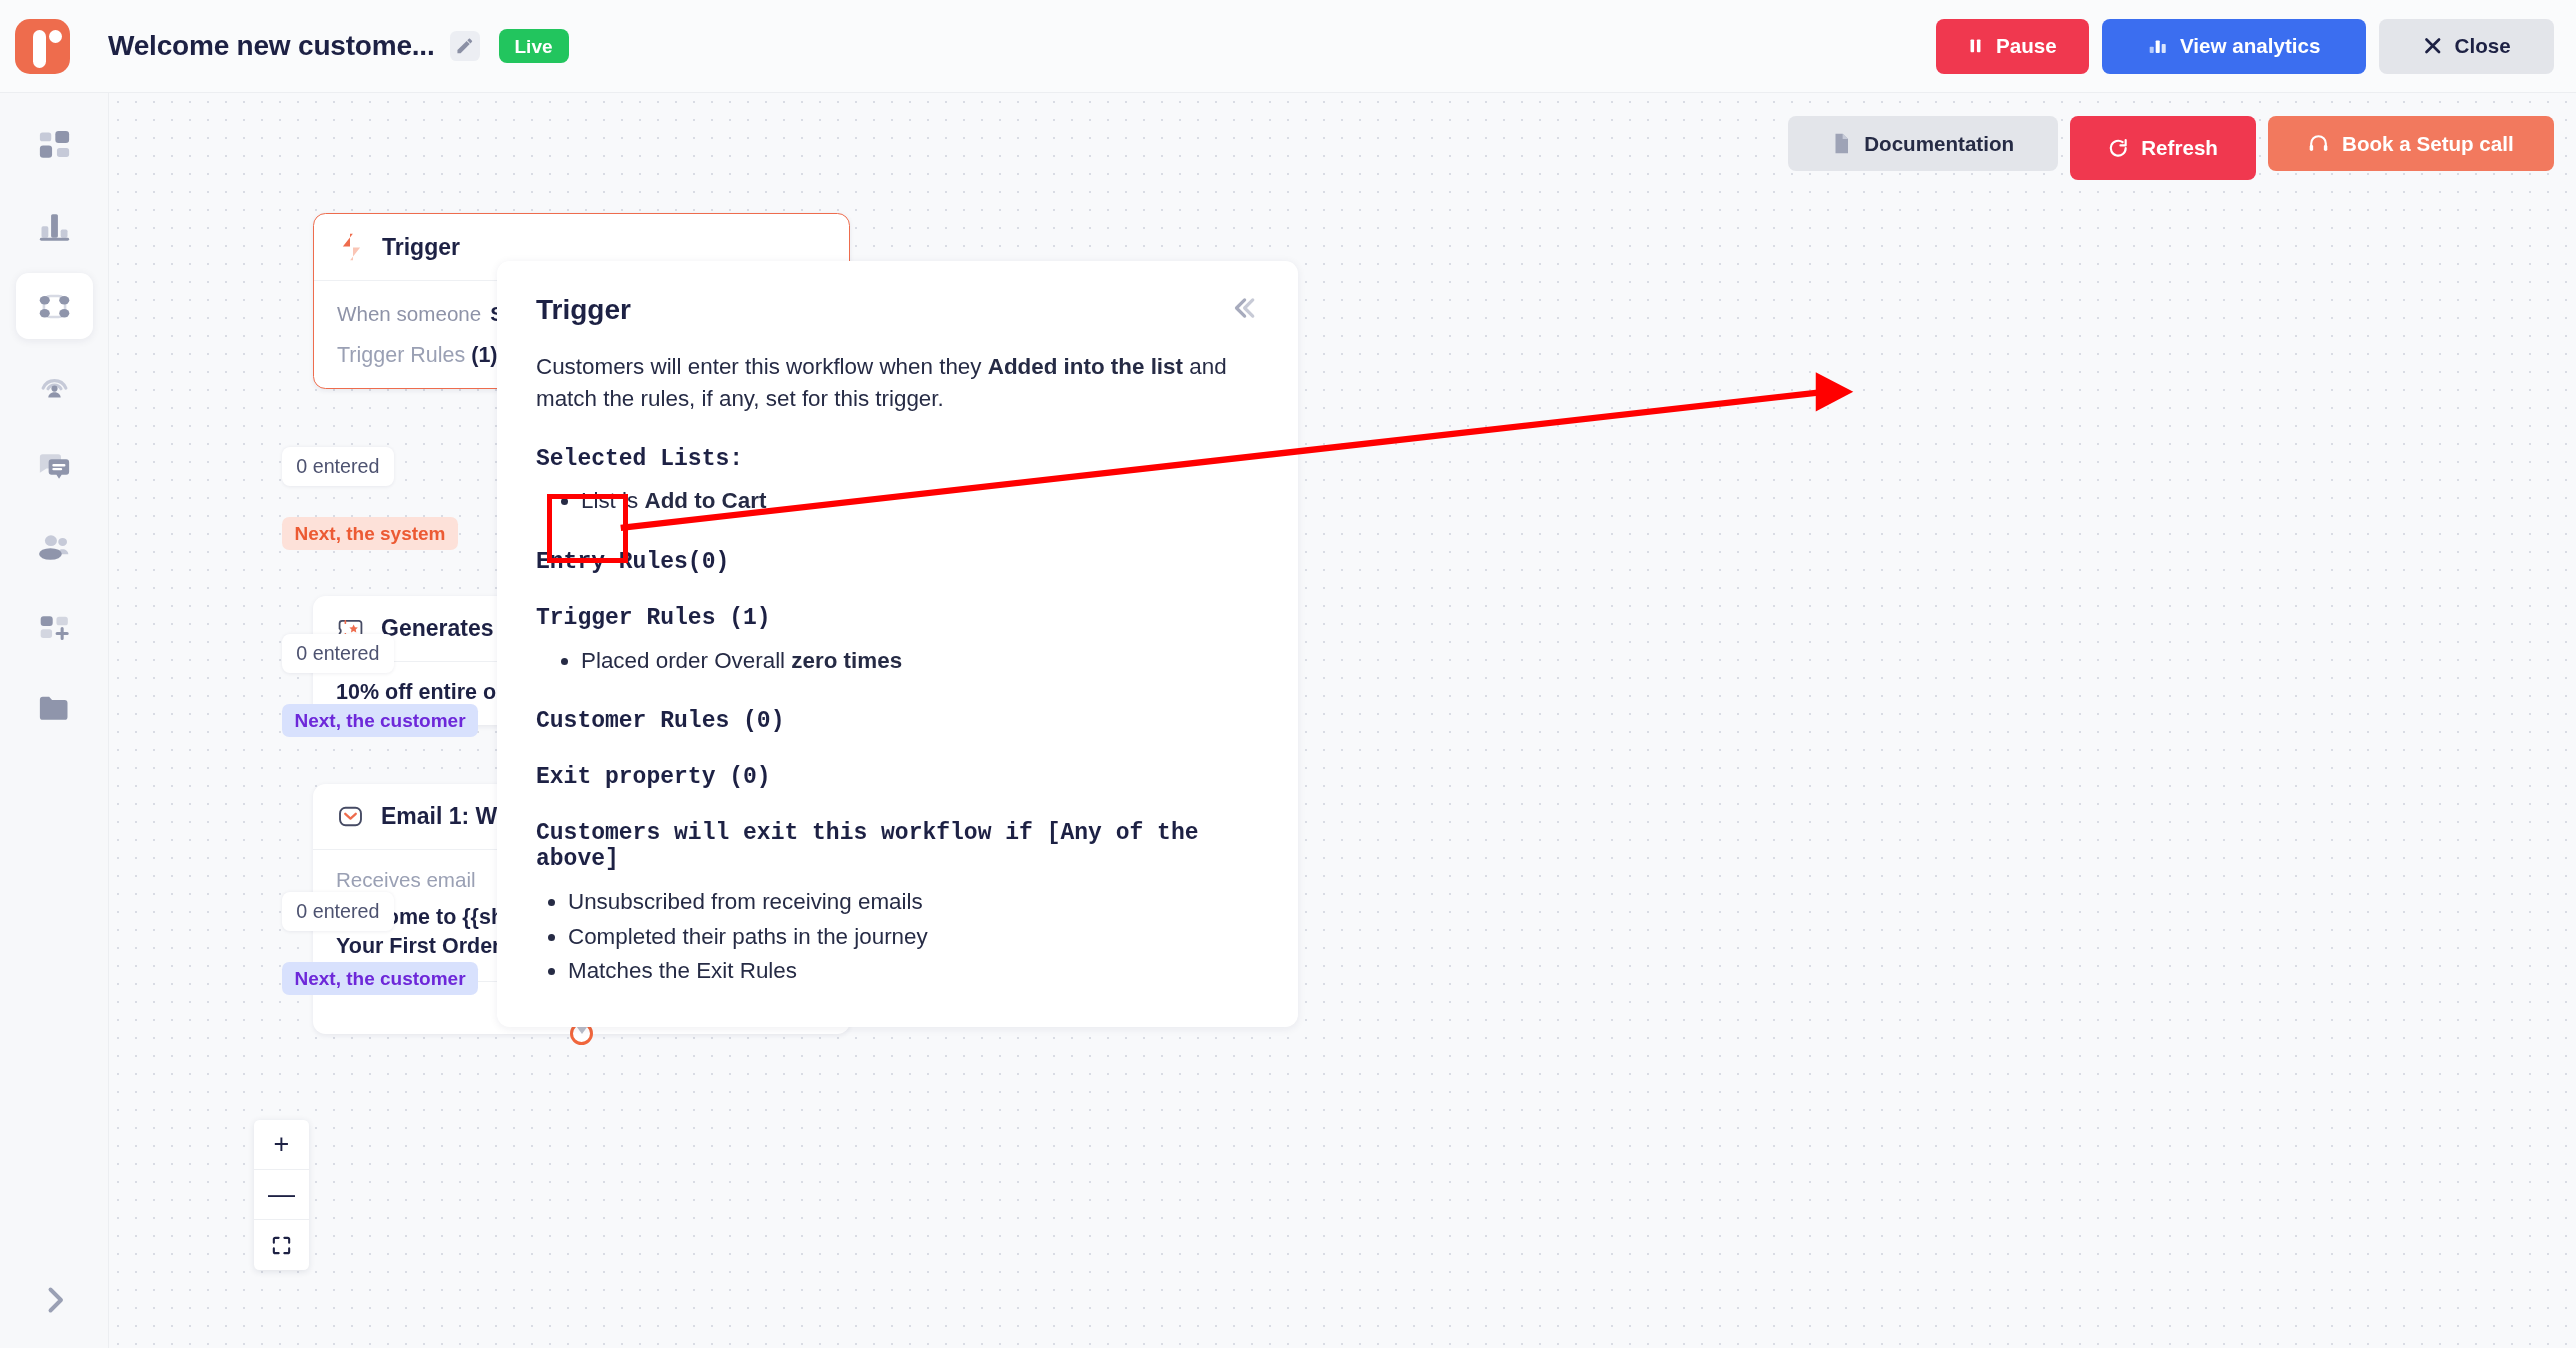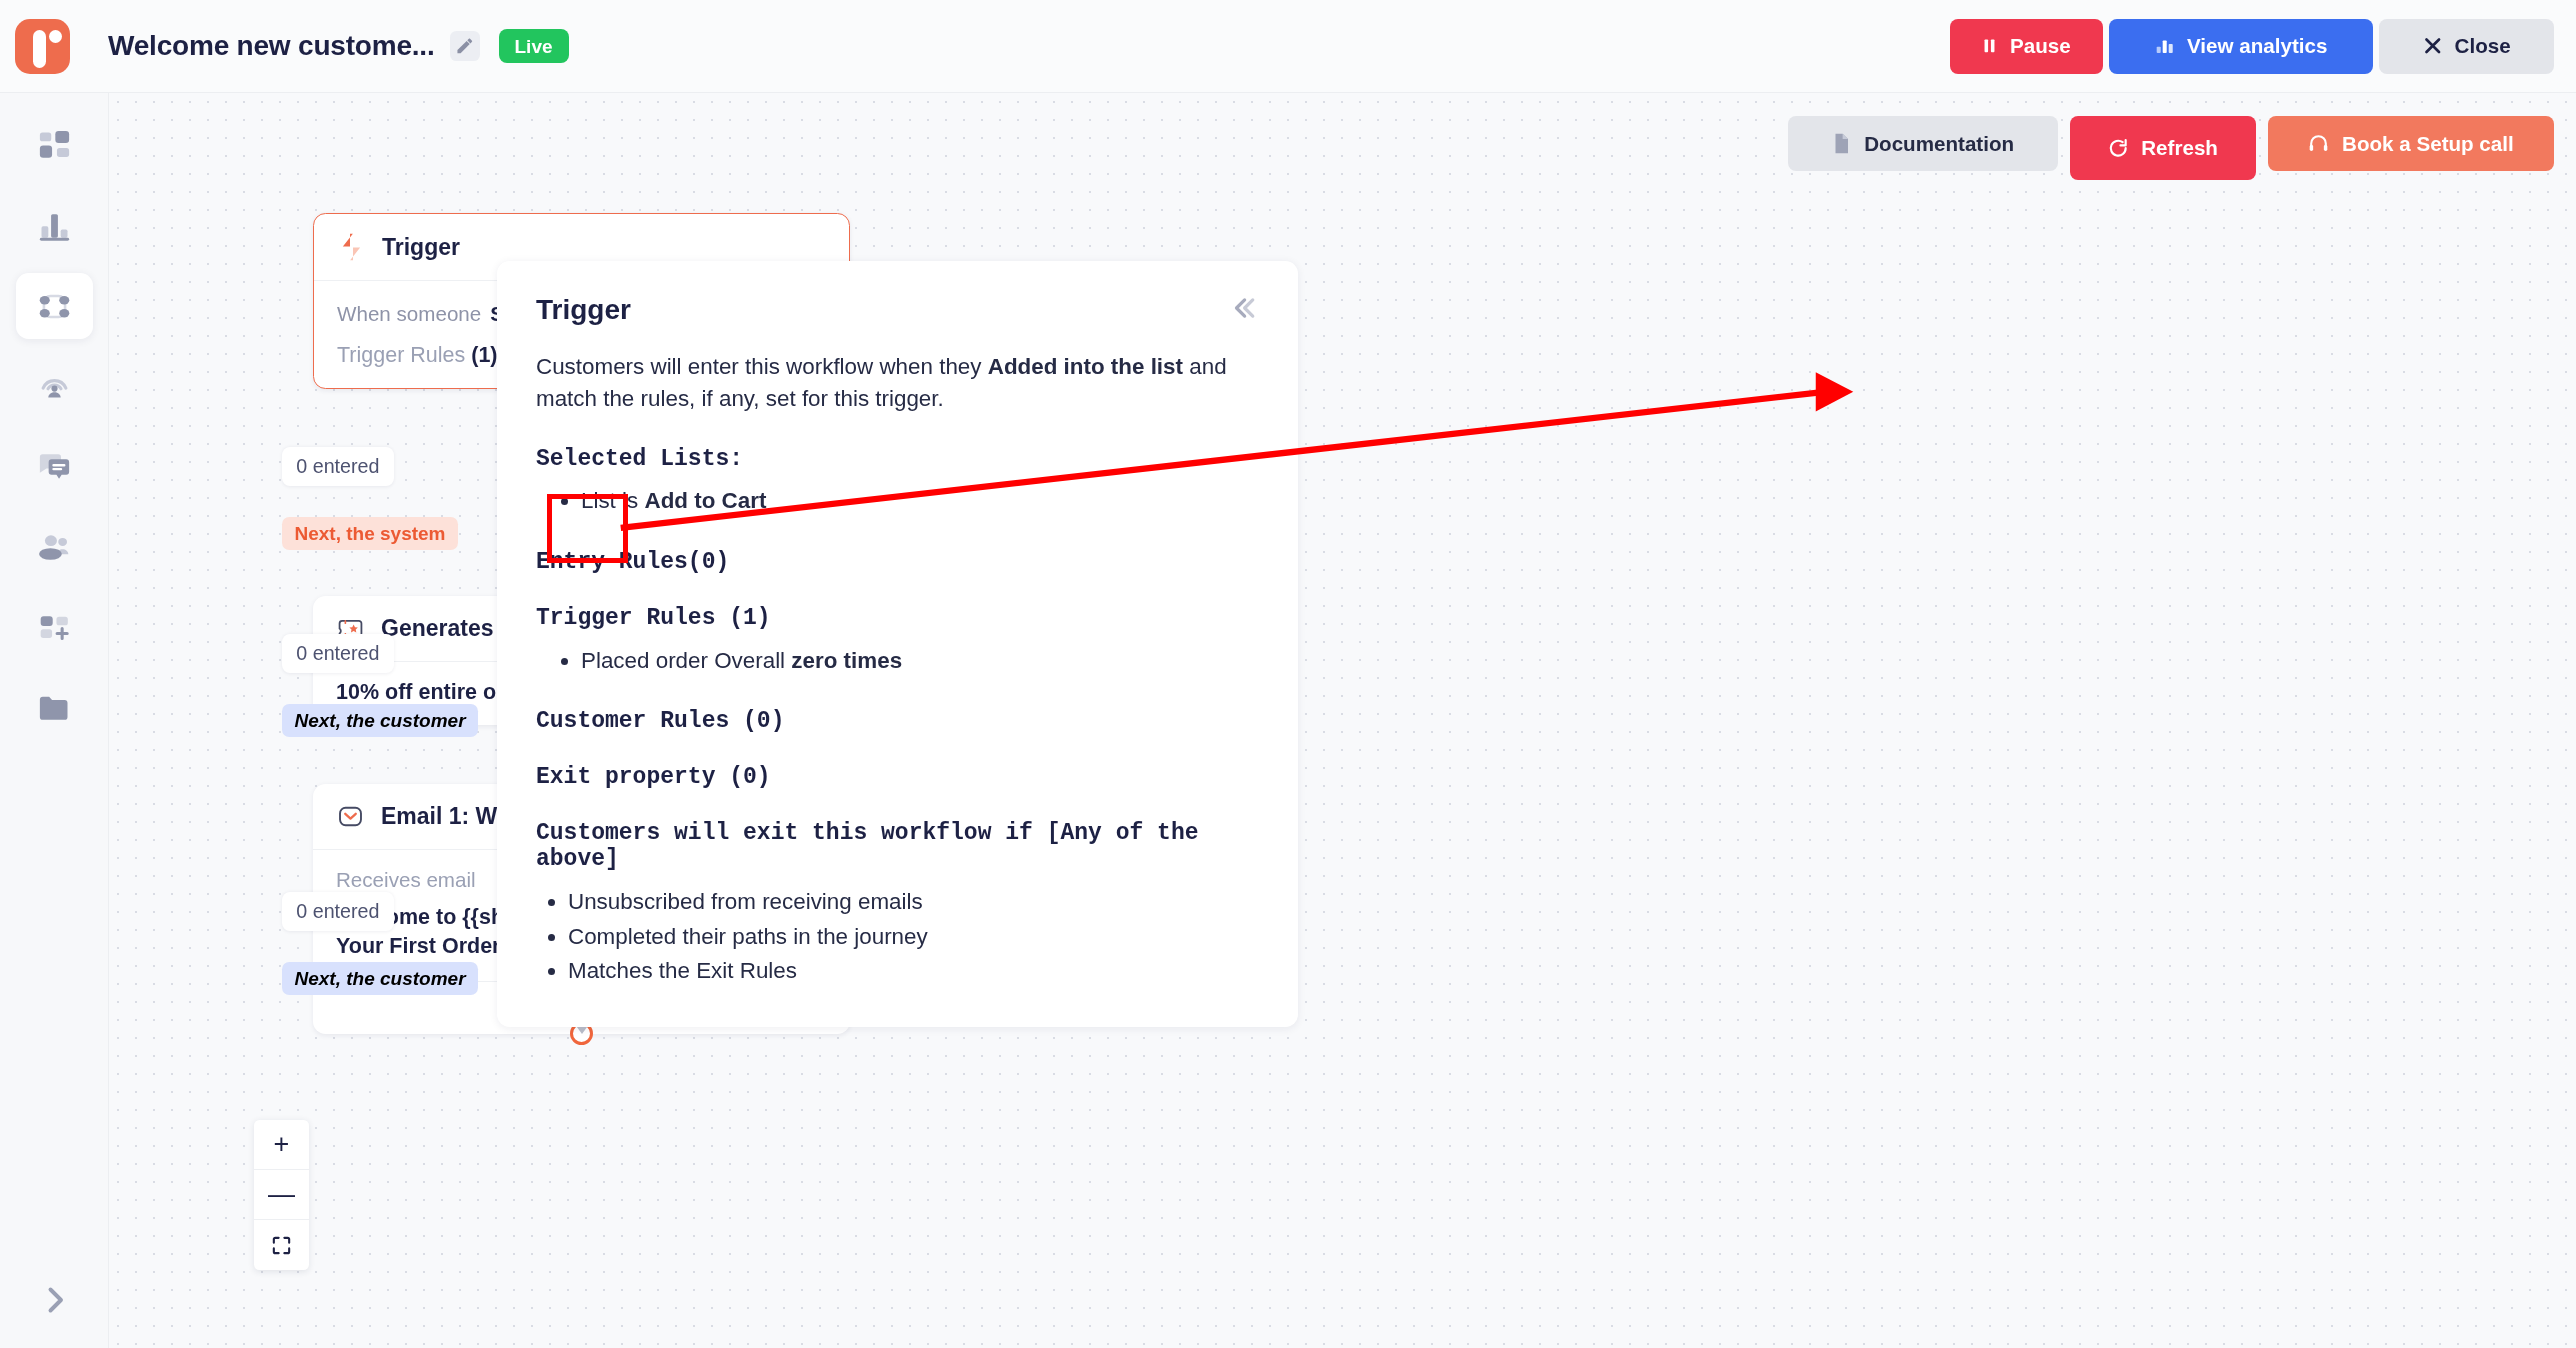--- a/index.html
+++ b/index.html
@@ -37,21 +37,21 @@
     margin-left: 15px; width: 30px; height: 30px; border-radius: 6.3px;
     background: #eceef3; display:flex; align-items:center; justify-content:center;
     flex: none;
   }
   .live-badge {
     margin-left: 19px; background: #22c55e; color:#fff;
     font-size: 19px; font-weight: bold;
     padding: 7.2px 16px; border-radius: 8px; line-height: 1;
   }
 
-  .topbar-right { margin-left: auto; display:flex; align-items:center; gap: 6px; margin-right: 22.4px; }
+  .topbar-right { margin-left: auto; display:flex; align-items:center; gap: 13px; margin-right: 22.4px; }
   .btn {
     display:flex; align-items:center; justify-content:center; gap: 11.6px;
     border-radius: 8px; font-size: 20.6px; font-weight: bold;
     height: 55px; padding: 0 25px; white-space: nowrap; cursor: pointer;
     border: none;
   }
   .btn-pause { background:#f0384f; color:#fff; width: 153px; }
   .btn-analytics { background:#3b6ef0; color:#fff; width: 264px; }
   .btn-close { background:#e3e5ea; color:#1d2144; width: 175px; }
 
@@ -144,21 +144,21 @@
 
   .pill-stat {
     position:absolute; background:#fff; border-radius: 8px; font-size: 19.7px;
     color:#4d5270; padding: 8px 14.3px; box-shadow: 0 0.9px 3.6px rgba(30,35,70,.07); white-space:nowrap;
   }
   .tag-next {
     position:absolute; font-size: 19px; font-weight: bold; padding: 7.2px 12.5px;
     border-radius: 7.2px; line-height:1; white-space:nowrap;
   }
   .tag-system { background:#fde1d9; color:#ec5a33; }
-  .tag-customer { background:#d8e1fd; color:#000000;font-style:italic; }
+  .tag-customer { background:#d8e1fd; color:#6d28d9; }
 
   
   .detail {
     position:absolute; left: 914px; top: 261px; width: 801px;
     background:#fff; border-radius: 12.5px; box-shadow: 0 1.8px 9px rgba(30,35,70,.07);
     padding: 32px 39px 38px 39px;
   }
   .detail-head { display:flex; align-items:center; }
   .detail-head h2 { font-size: 28px; font-weight:bold; color:#1d2144; }
   .collapse-icon { margin-left:auto; cursor:pointer; }

